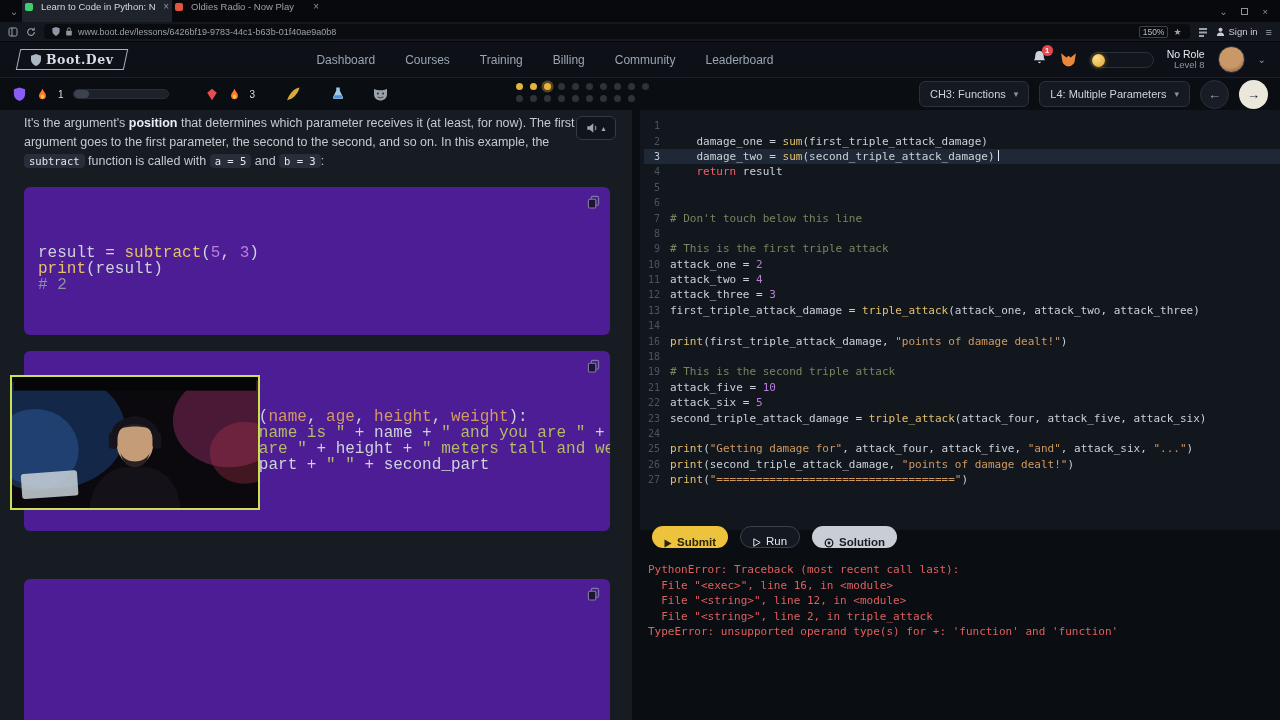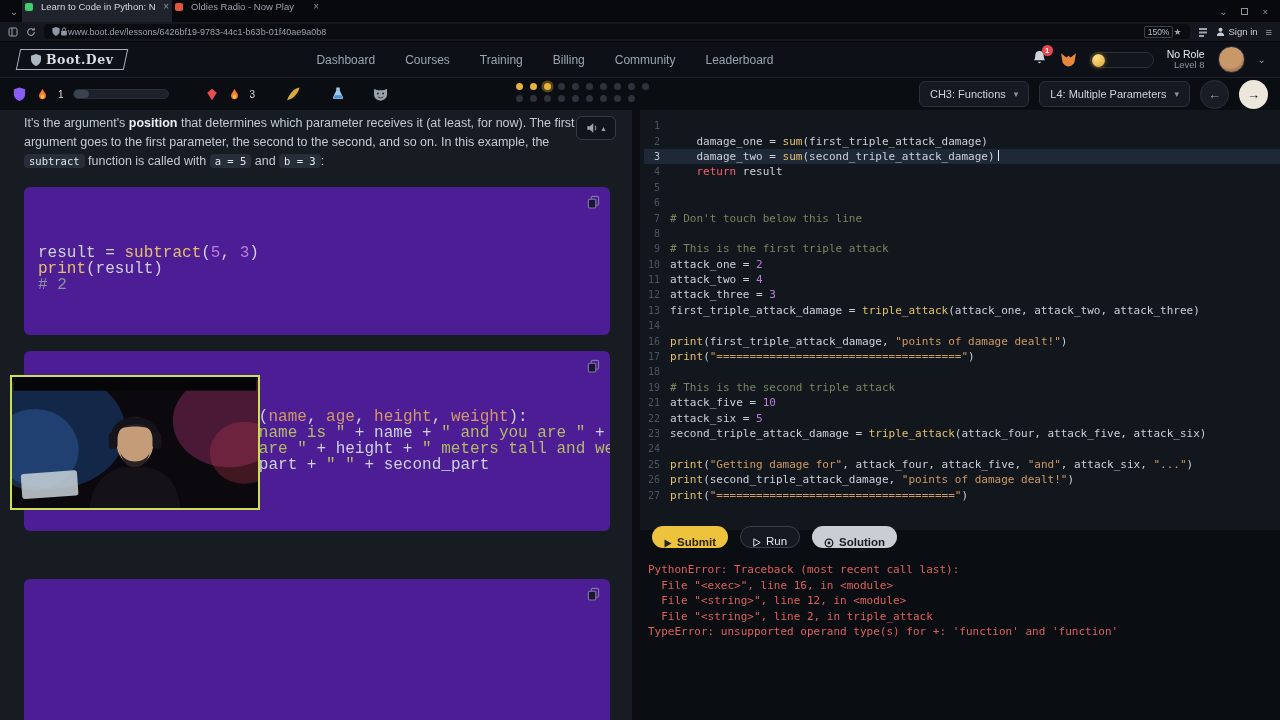--- a/index.html
+++ b/index.html
@@ -14,21 +14,21 @@
 .tab.active{background:#1f242c;color:#d3d8de}
 .favicon{width:8px;height:8px;border-radius:2px;flex:0 0 auto}
 .tab-title{white-space:nowrap;overflow:hidden;flex:1}
 .tab-close{color:#8b939e;font-size:10px}
 .win-controls{margin-left:auto;display:flex;gap:14px;align-items:center;color:#8b939e;padding-right:6px}
 .winbox{width:7px;height:7px;border:1px solid #8b939e;display:inline-block}
 
 
 .urlbar{position:absolute;top:22px;left:0;right:0;height:20px;background:#14171d;display:flex;align-items:center;gap:8px;padding:0 8px;border-bottom:1px solid #05060a}
 .ub-icon{color:#9aa4b0;display:flex;align-items:center}
-.url-field{flex:1;height:15px;background:#0a0c10;border-radius:4px;display:flex;align-items:center;padding:0 8px;font-size:9px;color:#97a1ad}
+.url-field{flex:1;height:15px;background:#0a0c10;border-radius:4px;display:flex;align-items:center;gap:5px;padding:0 8px;font-size:9px;color:#97a1ad}
 .url-text{flex:1;white-space:nowrap;overflow:hidden}
 .zoom-pill{border:1px solid #3a414c;border-radius:2px;padding:0 3px;font-size:8.5px;color:#b6bec8}
 .star{color:#9aa4b0;font-size:9px}
 .signin{display:flex;align-items:center;gap:4px;font-size:9.5px;color:#c8cdd4}
 .menu-icon{color:#9aa4b0;font-size:11px}
 
 
 .siteheader{position:absolute;top:42px;left:0;right:0;height:36px;background:#0d1117;border-bottom:1px solid #1a2029;display:flex;align-items:center}
 .logo{margin-left:18px;border:1.5px solid #a8b2bd;padding:2px 12px;transform:skewX(-12deg)}
 .logo-inner{transform:skewX(12deg);font-family:"DejaVu Serif",serif;font-size:12.5px;font-weight:bold;color:#d7dde3;letter-spacing:.5px;display:flex;gap:5px;align-items:center}
@@ -361,21 +361,20 @@
       <div class="erow"><span class="gut">6</span><span class="ecode"></span></div>
       <div class="erow"><span class="gut">7</span><span class="ecode"><span class="tk-cm"># Don't touch below this line</span></span></div>
       <div class="erow"><span class="gut">8</span><span class="ecode"></span></div>
       <div class="erow"><span class="gut">9</span><span class="ecode"><span class="tk-cm"># This is the first triple attack</span></span></div>
       <div class="erow"><span class="gut">10</span><span class="ecode">attack_one = <span class="tk-num">2</span></span></div>
       <div class="erow"><span class="gut">11</span><span class="ecode">attack_two = <span class="tk-num">4</span></span></div>
       <div class="erow"><span class="gut">12</span><span class="ecode">attack_three = <span class="tk-num">3</span></span></div>
       <div class="erow"><span class="gut">13</span><span class="ecode">first_triple_attack_damage = <span class="tk-fn">triple_attack</span>(attack_one, attack_two, attack_three)</span></div>
       <div class="erow"><span class="gut">14</span><span class="ecode"></span></div>
       <div class="erow"><span class="gut">16</span><span class="ecode"><span class="tk-fn">print</span>(first_triple_attack_damage, <span class="tk-str">"points of damage dealt!"</span>)</span></div>
-      <div class="erow"><span class="gut">17</span><span class="ecode"><span class="tk-fn">print</span>(<span class="tk-str">"====================================="</span>)</span></div>
       <div class="erow"><span class="gut">18</span><span class="ecode"></span></div>
       <div class="erow"><span class="gut">19</span><span class="ecode"><span class="tk-cm"># This is the second triple attack</span></span></div>
       <div class="erow"><span class="gut">21</span><span class="ecode">attack_five = <span class="tk-num">10</span></span></div>
       <div class="erow"><span class="gut">22</span><span class="ecode">attack_six = <span class="tk-num">5</span></span></div>
       <div class="erow"><span class="gut">23</span><span class="ecode">second_triple_attack_damage = <span class="tk-fn">triple_attack</span>(attack_four, attack_five, attack_six)</span></div>
       <div class="erow"><span class="gut">24</span><span class="ecode"></span></div>
       <div class="erow"><span class="gut">25</span><span class="ecode"><span class="tk-fn">print</span>(<span class="tk-str">"Getting damage for"</span>, attack_four, attack_five, <span class="tk-str">"and"</span>, attack_six, <span class="tk-str">"..."</span>)</span></div>
       <div class="erow"><span class="gut">26</span><span class="ecode"><span class="tk-fn">print</span>(second_triple_attack_damage, <span class="tk-str">"points of damage dealt!"</span>)</span></div>
       <div class="erow"><span class="gut">27</span><span class="ecode"><span class="tk-fn">print</span>(<span class="tk-str">"===================================="</span>)</span></div>
     </div>

